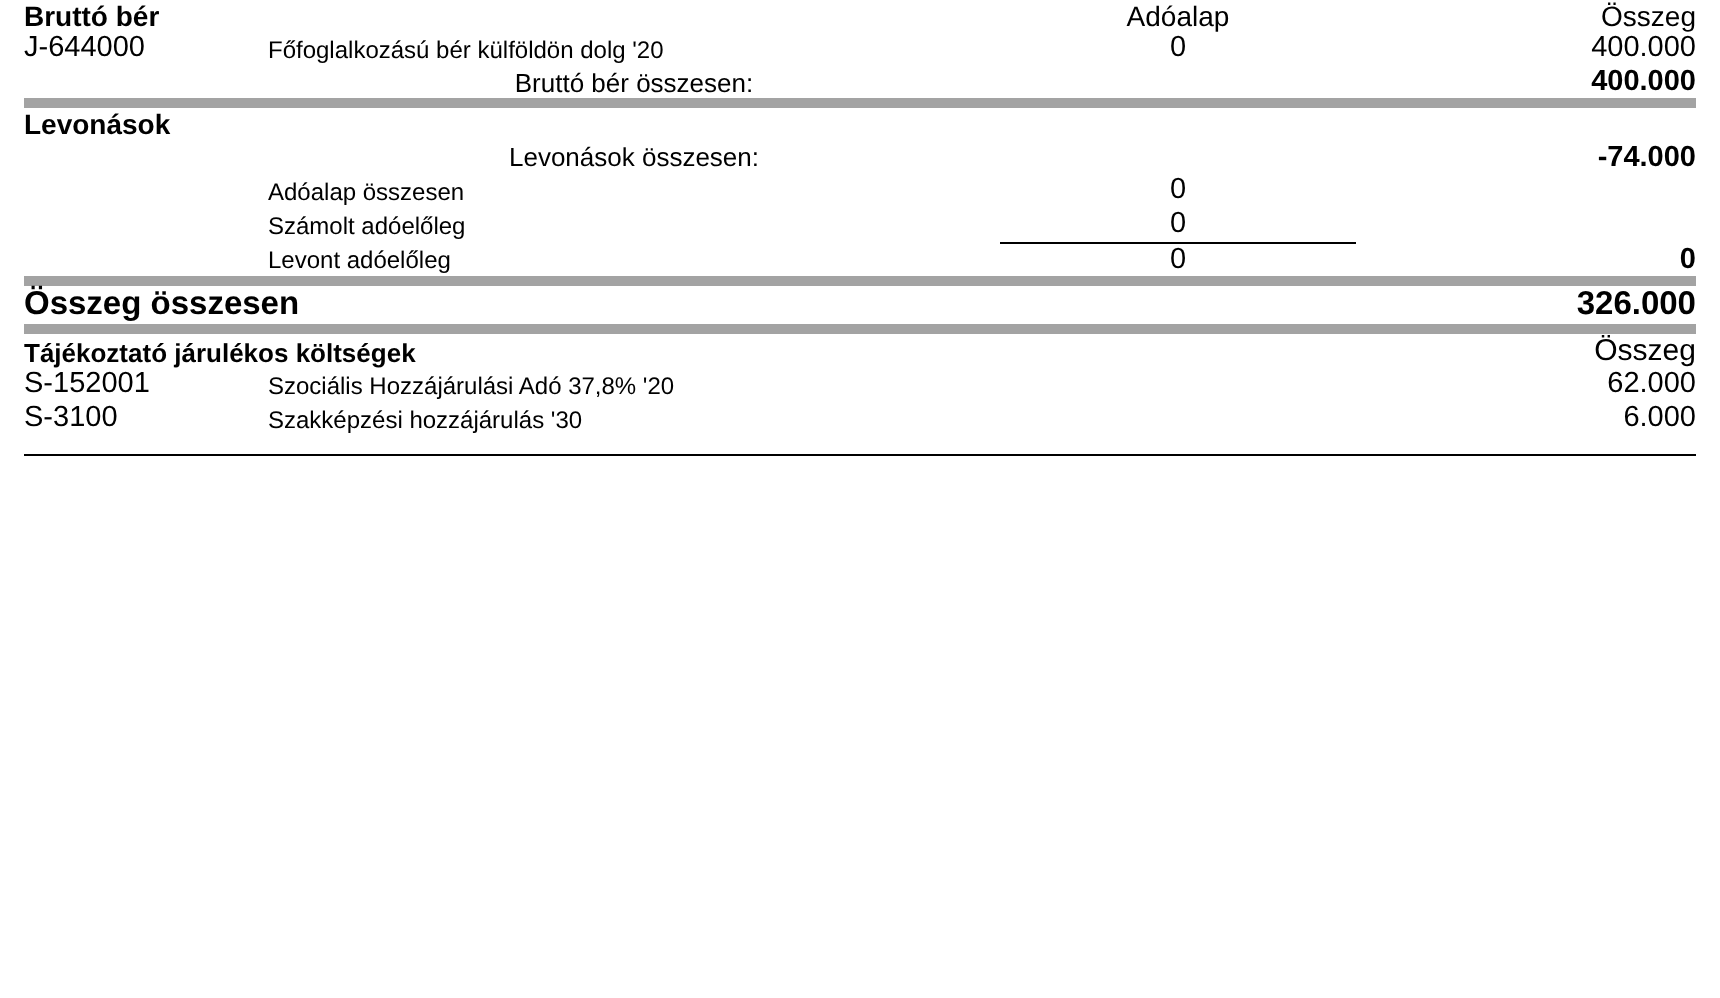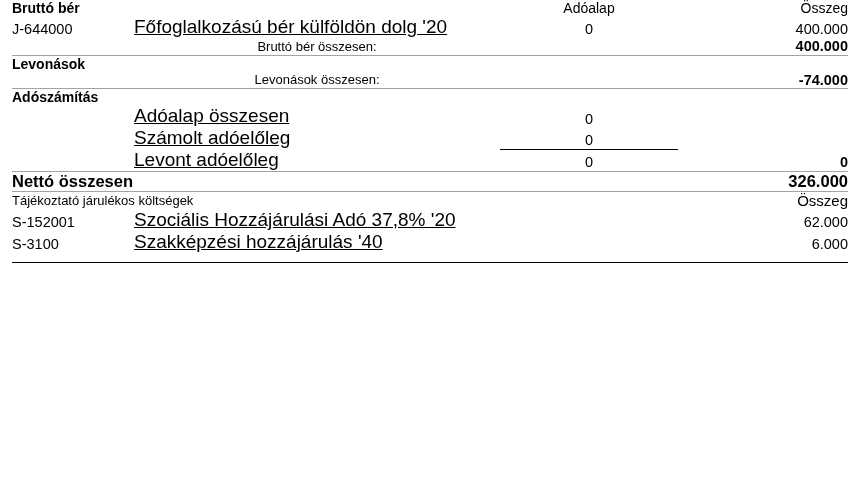--- a/index.html
+++ b/index.html
@@ -46,50 +46,50 @@
   .hdr-label { font-weight: bold; }
   .col-head {
     font-weight: normal;
     font-size: 15px;
   }
   .row-line td {
     padding-top: 5px;
     padding-bottom: 4px;
   }
   .code { font-size: 14.5px; }
-  .desc { font-size: 19px; text-decoration: underline; }
+  .desc { font-size: 12px; }
   .num  { font-size: 14.5px; }
   .bold { font-weight: bold; }
   .sum-row td {
     padding-top: 4px;
     padding-bottom: 8px;
   }
   .sum-label { font-size: 13px; text-align: center; }
   .section-top td {
-    border-top: 1px solid #a3a3a3;
+    border-top: 5px solid #a3a3a3;
   }
 
   .taxcalc-row td {
     padding-top: 12px;
     padding-bottom: 10px;
   }
   .underline-cell {
     border-bottom: 1px solid #000000;
   }
   .net-row td {
     padding-top: 13px;
     padding-bottom: 13px;
     font-size: 16.5px;
     font-weight: bold;
   }
   .info-hdr td {
     padding-top: 9px;
     padding-bottom: 7px;
     font-size: 13px;
-    font-weight: normal;
+    font-weight: bold;
   }
   .info-hdr .col-head {
     font-weight: normal;
     font-size: 15px;
   }
   .bottom-rule {
     border-top: 1px solid #000000;
   }
   .thin-gap td { height: 9px; }
 </style>
@@ -135,26 +135,20 @@
       </tr>
 
 
       <tr class="sum-row">
         <td></td>
         <td class="sum-label">Levonások összesen:</td>
         <td class="c-base"></td>
         <td class="c-amount num bold">-74.000</td>
       </tr>
 
-      <tr class="hdr-row section-top">
-        <td class="hdr-label">Adószámítás</td>
-        <td></td>
-        <td class="c-base"></td>
-        <td class="c-amount"></td>
-      </tr>
 
       <tr class="taxcalc-row">
         <td></td>
         <td class="desc">Adóalap összesen</td>
         <td class="c-base num">0</td>
         <td class="c-amount num"></td>
       </tr>
 
       <tr class="taxcalc-row">
         <td></td>
@@ -164,41 +158,41 @@
       </tr>
 
       <tr class="taxcalc-row">
         <td></td>
         <td class="desc">Levont adóelőleg</td>
         <td class="c-base num">0</td>
         <td class="c-amount num bold">0</td>
       </tr>
 
       <tr class="net-row section-top">
-        <td colspan="2">Nettó összesen</td>
+        <td colspan="2">Összeg összesen</td>
         <td class="c-base"></td>
         <td class="c-amount">326.000</td>
       </tr>
 
       <tr class="info-hdr section-top">
         <td colspan="2">Tájékoztató járulékos költségek</td>
         <td class="c-base"></td>
         <td class="c-amount col-head">Összeg</td>
       </tr>
 
       <tr class="row-line">
         <td class="code">S-152001</td>
         <td class="desc">Szociális Hozzájárulási Adó 37,8%  '20</td>
         <td class="c-base"></td>
         <td class="c-amount num">62.000</td>
       </tr>
 
       <tr class="row-line">
         <td class="code">S-3100</td>
-        <td class="desc">Szakképzési hozzájárulás        '40</td>
+        <td class="desc">Szakképzési hozzájárulás        '30</td>
         <td class="c-base"></td>
         <td class="c-amount num">6.000</td>
       </tr>
 
       <tr class="thin-gap">
         <td colspan="4"></td>
       </tr>
       <tr>
         <td colspan="4" class="bottom-rule"></td>
       </tr>

